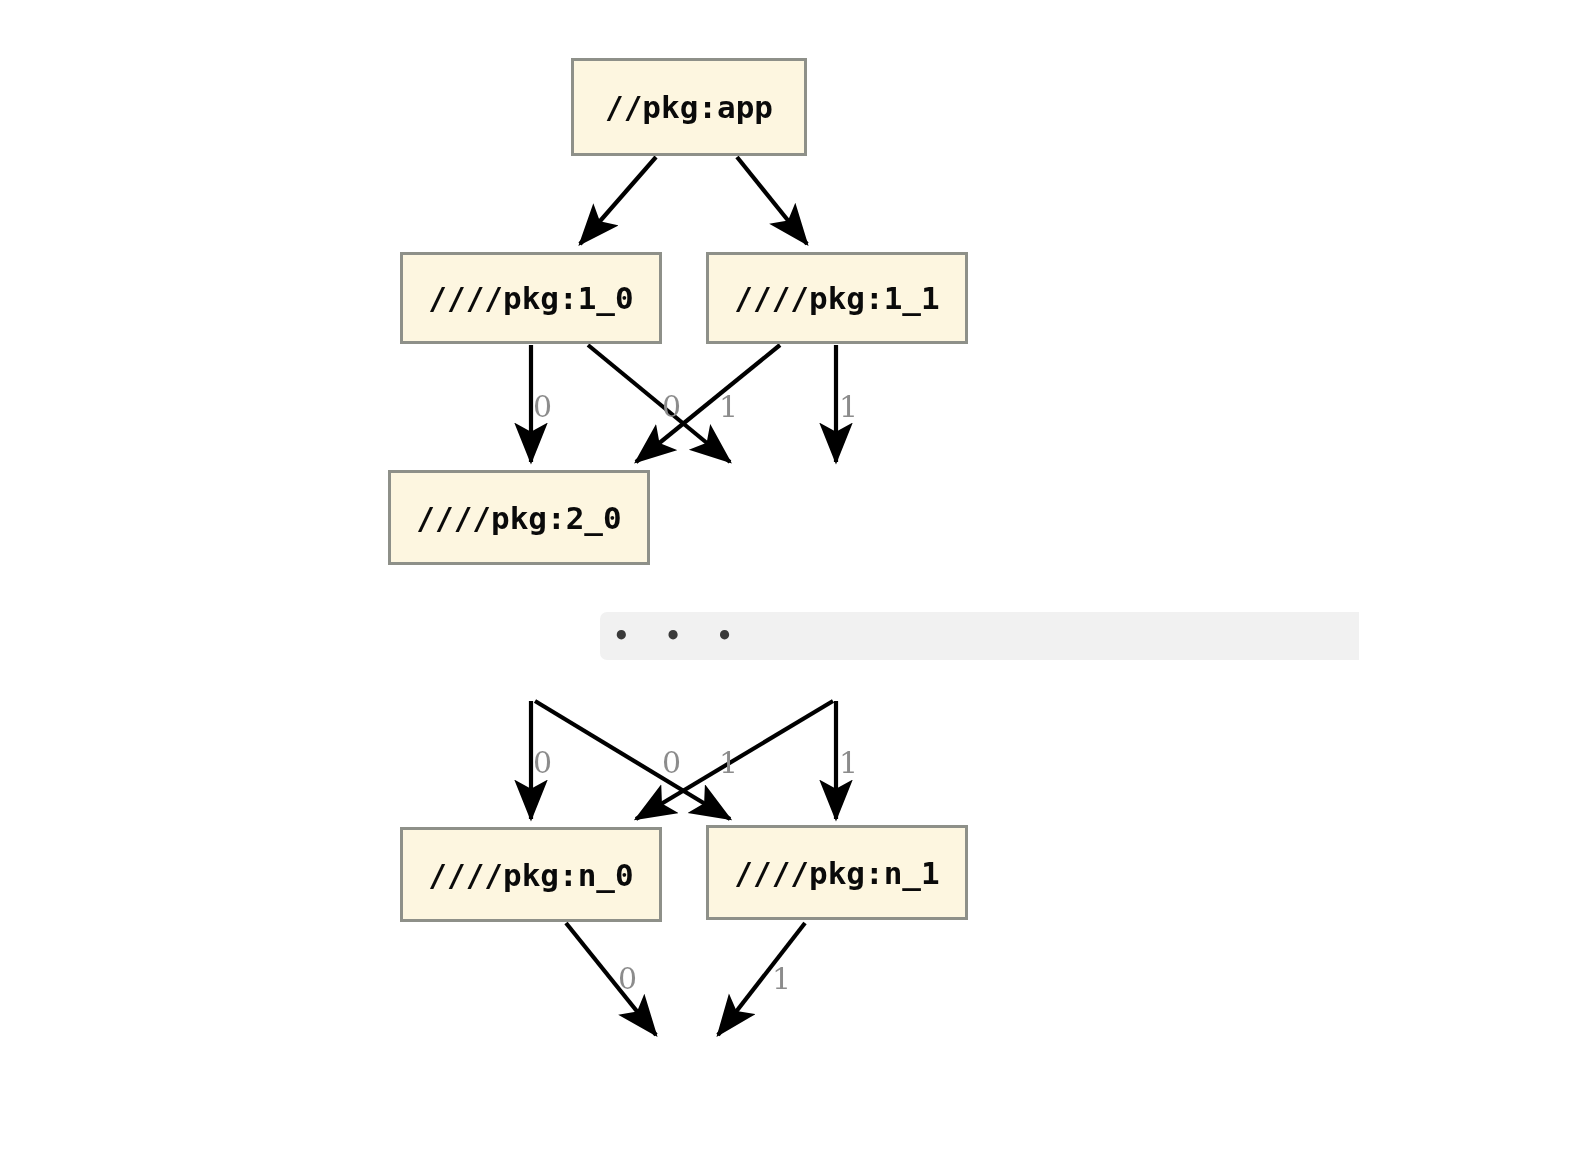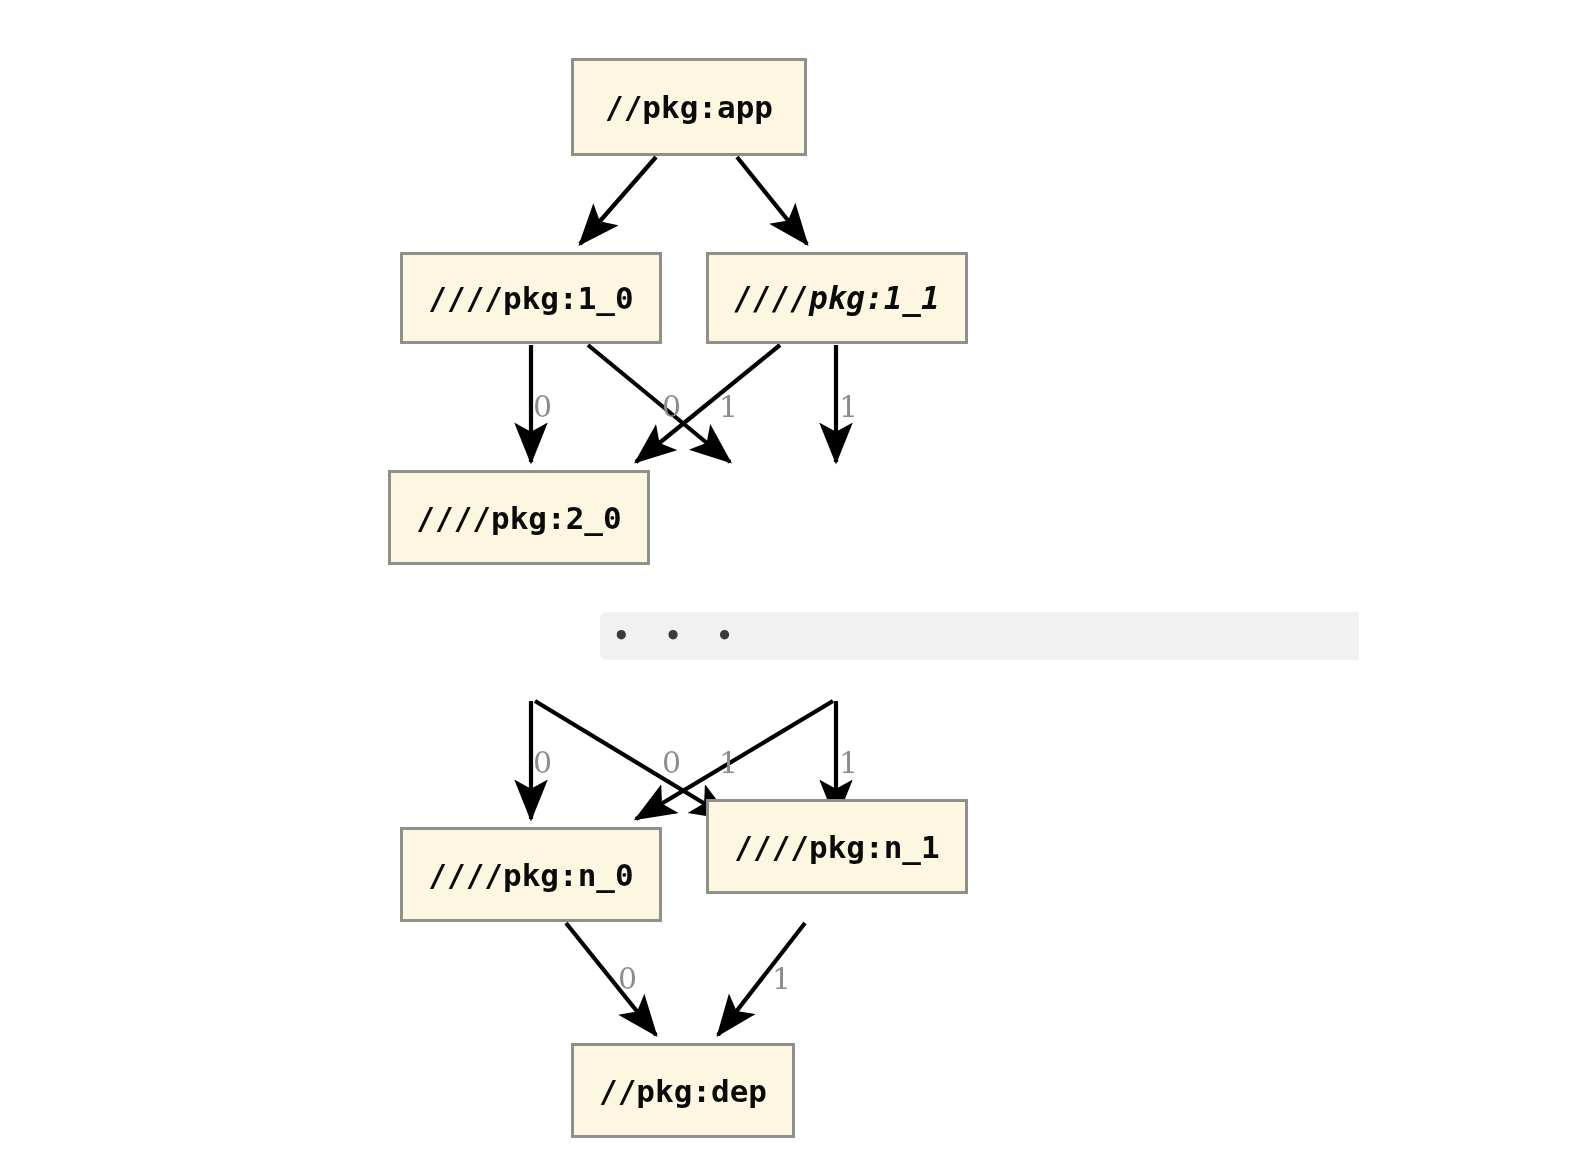--- a/index.html
+++ b/index.html
@@ -126,40 +126,37 @@
   </svg>
 
   <div class="node-box" style="left:571px; top:38px; width:236px; height:98px;">
     <span class="node-label">//pkg:app</span>
   </div>
 
   <div class="node-box" style="left:400px; top:232px; width:262px; height:92px;">
     <span class="node-label">////pkg:1_0</span>
   </div>
 
-  <div class="node-box" style="left:706px; top:232px; width:262px; height:92px;font-style:italic;">
+  <div class="node-box" style="left:706px; top:232px; width:262px; height:92px;">
     <span class="node-label">////pkg:1_1</span>
   </div>
 
   <div class="node-box" style="left:388px; top:450px; width:262px; height:95px;">
     <span class="node-label">////pkg:2_0</span>
   </div>
 
 
   <div class="node-box" style="left:400px; top:807px; width:262px; height:95px;">
     <span class="node-label">////pkg:n_0</span>
   </div>
 
-  <div class="node-box" style="left:706px; top:779px; width:262px; height:95px;text-align:right;">
+  <div class="node-box" style="left:706px; top:805px; width:262px; height:95px;text-align:right;">
     <span class="node-label">////pkg:n_1</span>
   </div>
 
-  <div class="node-box" style="left:571px; top:1023px; width:224px; height:95px;">
-    <span class="node-label">//pkg:dep</span>
-  </div>
 
   <span class="edge-label" style="left:533px; top:372px;">0</span>
   <span class="edge-label" style="left:662px; top:372px;">0</span>
   <span class="edge-label" style="left:719px; top:372px;">1</span>
   <span class="edge-label" style="left:839px; top:372px;">1</span>
 
   <span class="edge-label" style="left:533px; top:728px;">0</span>
   <span class="edge-label" style="left:662px; top:728px;">0</span>
   <span class="edge-label" style="left:719px; top:728px;">1</span>
   <span class="edge-label" style="left:839px; top:728px;">1</span>

